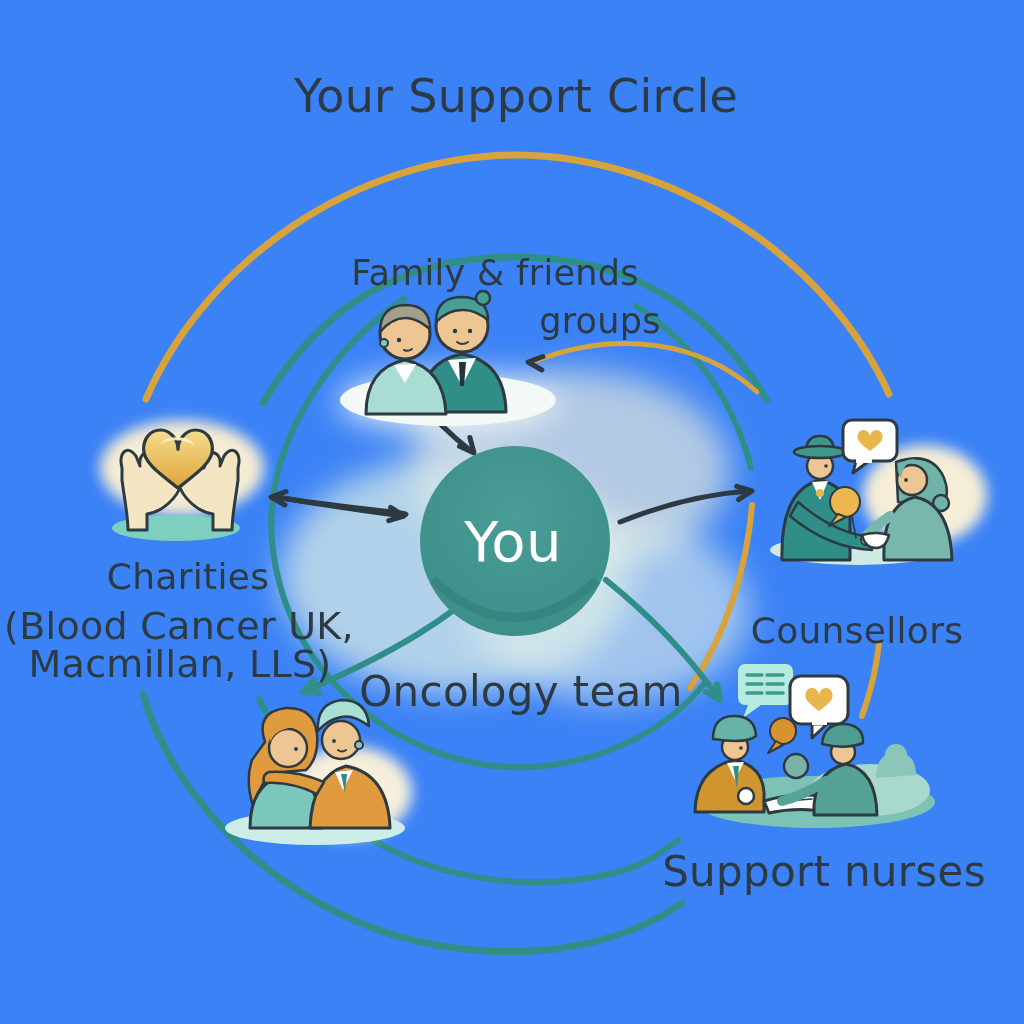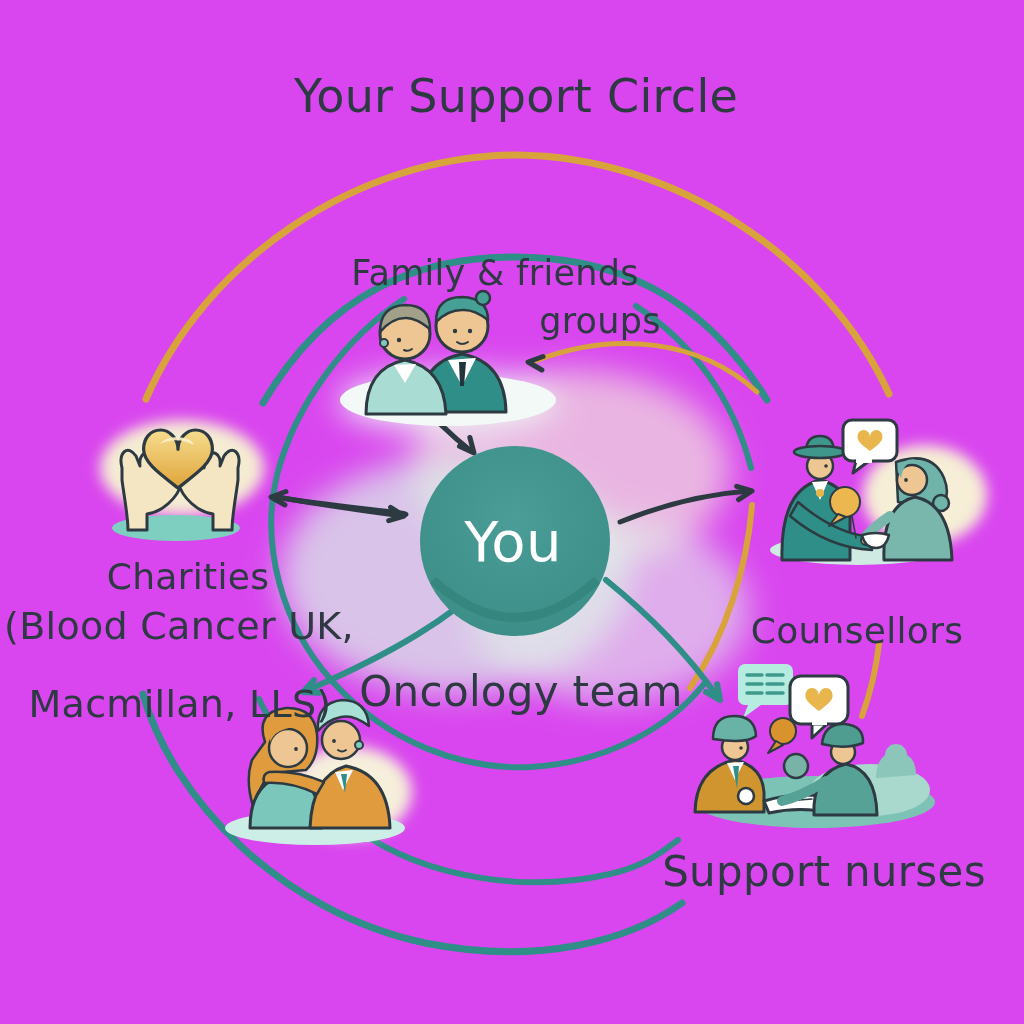--- a/index.html
+++ b/index.html
@@ -1,16 +1,16 @@
 <!DOCTYPE html>
 <html><head>
 <meta charset="utf-8">
 <style>
   html,body{margin:0;padding:0;background:#ffffff;}
-  .canvas{position:relative;width:1024px;height:1024px;background:#d946ef;overflow:hidden;
+  .canvas{position:relative;width:1024px;height:1024px;background:#3b82f6;overflow:hidden;
           font-family:"DejaVu Sans","Liberation Sans",sans-serif;color:#2d3a42;}
   .art{position:absolute;left:0;top:0;}
   .lbl{position:absolute;transform:translate(-50%,-50%);white-space:nowrap;text-align:center;
        color:#2d3a42;letter-spacing:.3px;}
   .title{font-size:46px;}
   .big{font-size:35px;}
   .med{font-size:42px;}
   .node{font-size:36px;}
   .small{font-size:38px;}
   .you{font-size:56px;color:#ffffff;}
@@ -216,18 +216,18 @@
     <circle cx="515" cy="541" r="95" fill="url(#youGrad)"></circle>
     <path d="M 433 580 Q 515 655 597 580" fill="none" stroke="#2b7b74" stroke-width="9" opacity="0.5"></path>
   </g>
 </svg>
 
   <div class="lbl title" style="left:516px;top:96px;">Your Support Circle</div>
   <div class="lbl big" style="left:495px;top:228px;margin-top:45px;">Family &amp; friends</div>
   <div class="lbl big" style="left:600px;top:321px;">groups</div>
   <div class="lbl node" style="left:188px;top:576px;">Charities</div>
   <div class="lbl small" style="left:179px;top:626px;">(Blood Cancer UK,</div>
-  <div class="lbl small" style="left:180px;top:704px;text-align:center;">Macmillan, LLS)</div>
+  <div class="lbl small" style="left:180px;top:664px;text-align:center;">Macmillan, LLS)</div>
   <div class="lbl node" style="left:857px;top:630px;text-align:center;">Counsellors</div>
   <div class="lbl med" style="left:521px;top:691px;">Oncology team</div>
   <div class="lbl med" style="left:824px;top:871px;">Support nurses</div>
   <div class="lbl you" style="left:513px;top:541px;">You</div>
 </div>
 
 </body></html>

